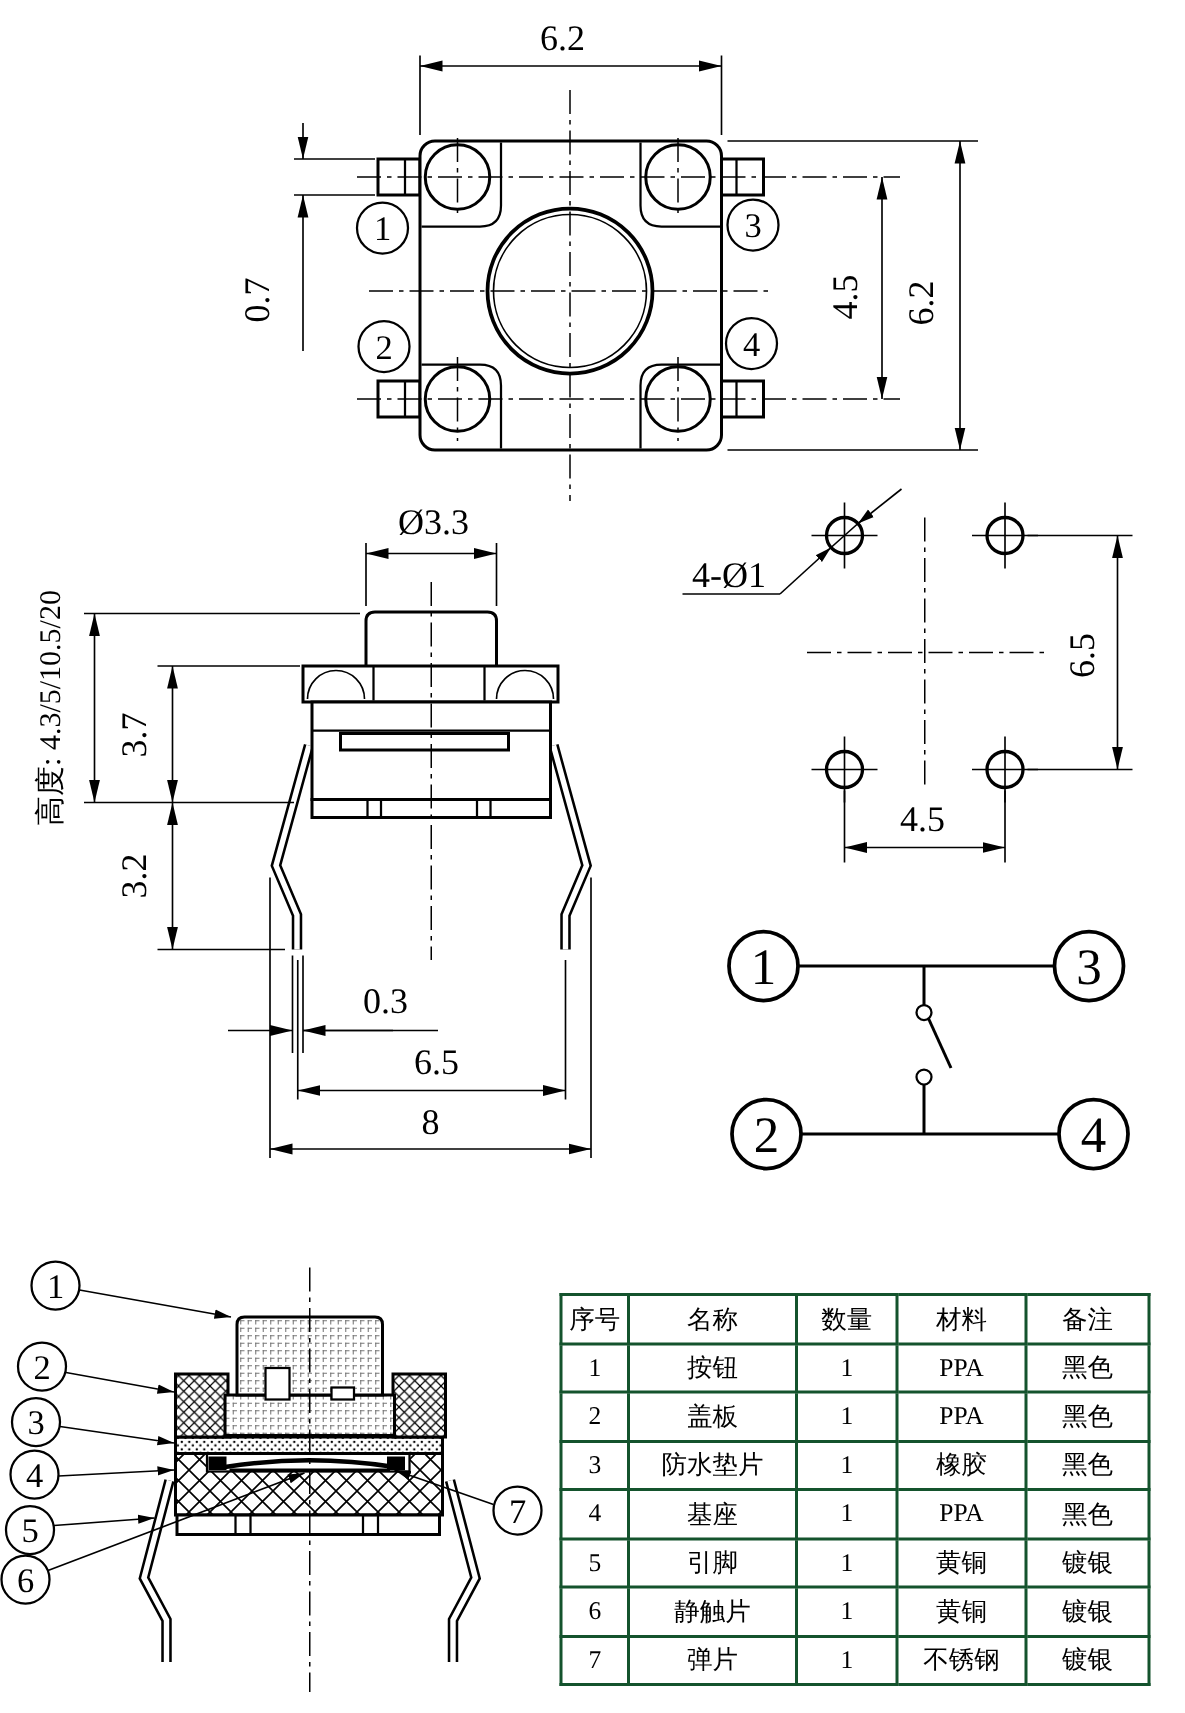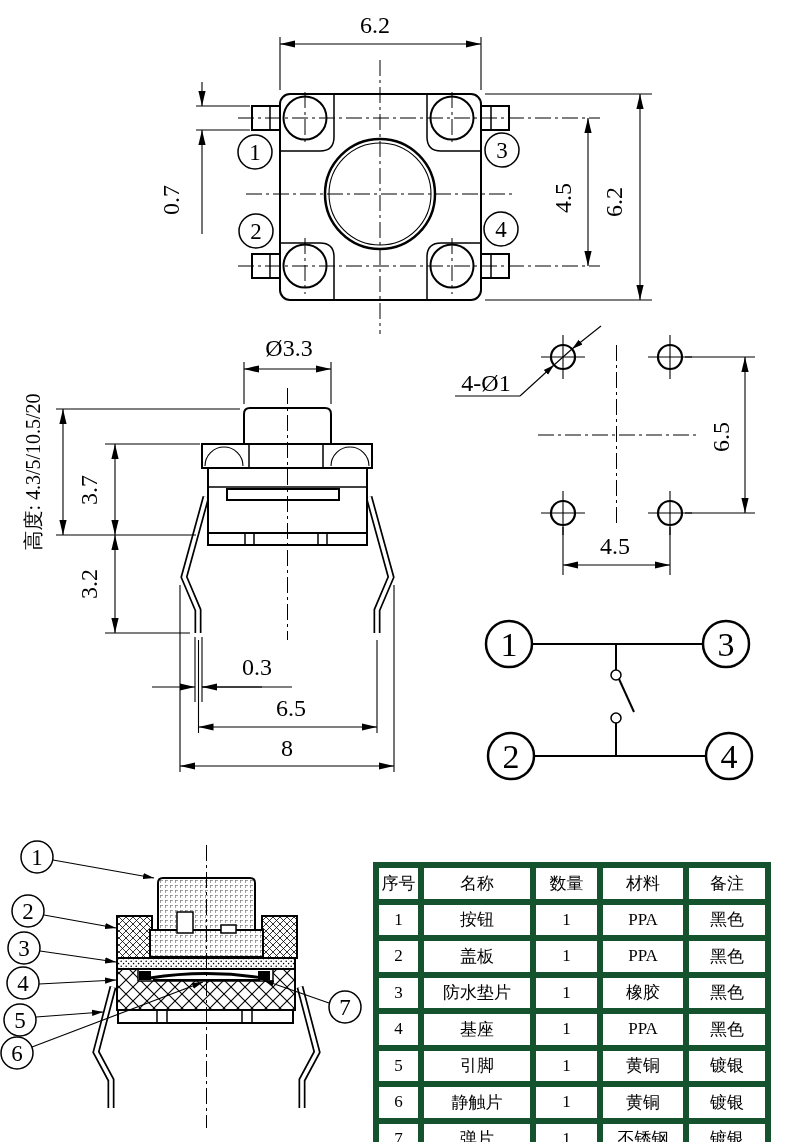--- a/index.html
+++ b/index.html
@@ -14,21 +14,21 @@
   .ol    { fill:#ffffff; stroke:#000; stroke-width:2; }
   .ol25  { fill:#ffffff; stroke:#000; stroke-width:2.5; }
   .ol15  { fill:none; stroke:#000; stroke-width:1.5; }
   .thin  { fill:none; stroke:#000; stroke-width:1.1; }
   .dim   { fill:none; stroke:#000; stroke-width:1.1; }
   .cl    { fill:none; stroke:#000; stroke-width:1; stroke-dasharray:16 4 3 4; }
   .legB  { fill:none; stroke:#000; stroke-width:7; }
   .legW  { fill:none; stroke:#fff; stroke-width:3.6; }
   .bom { position:absolute; left:373px; top:862px; }
   .bom table { border-collapse:collapse; table-layout:fixed; }
-  .bom th, .bom td { border:6px solid #14532d; text-align:center; vertical-align:middle;
+  .bom th, .bom td { border:2px solid #14532d; text-align:center; vertical-align:middle;
                      height:30.5px; padding:0; font-weight:normal; font-size:17px;
                      font-family:"Liberation Serif","DejaVu Serif",serif; color:#000; }
 </style>
 </head>
 <body>
 
 <div id="canvas">
 
 <svg width="790" height="1142" viewBox="0 0 790 1142">
   <defs>

